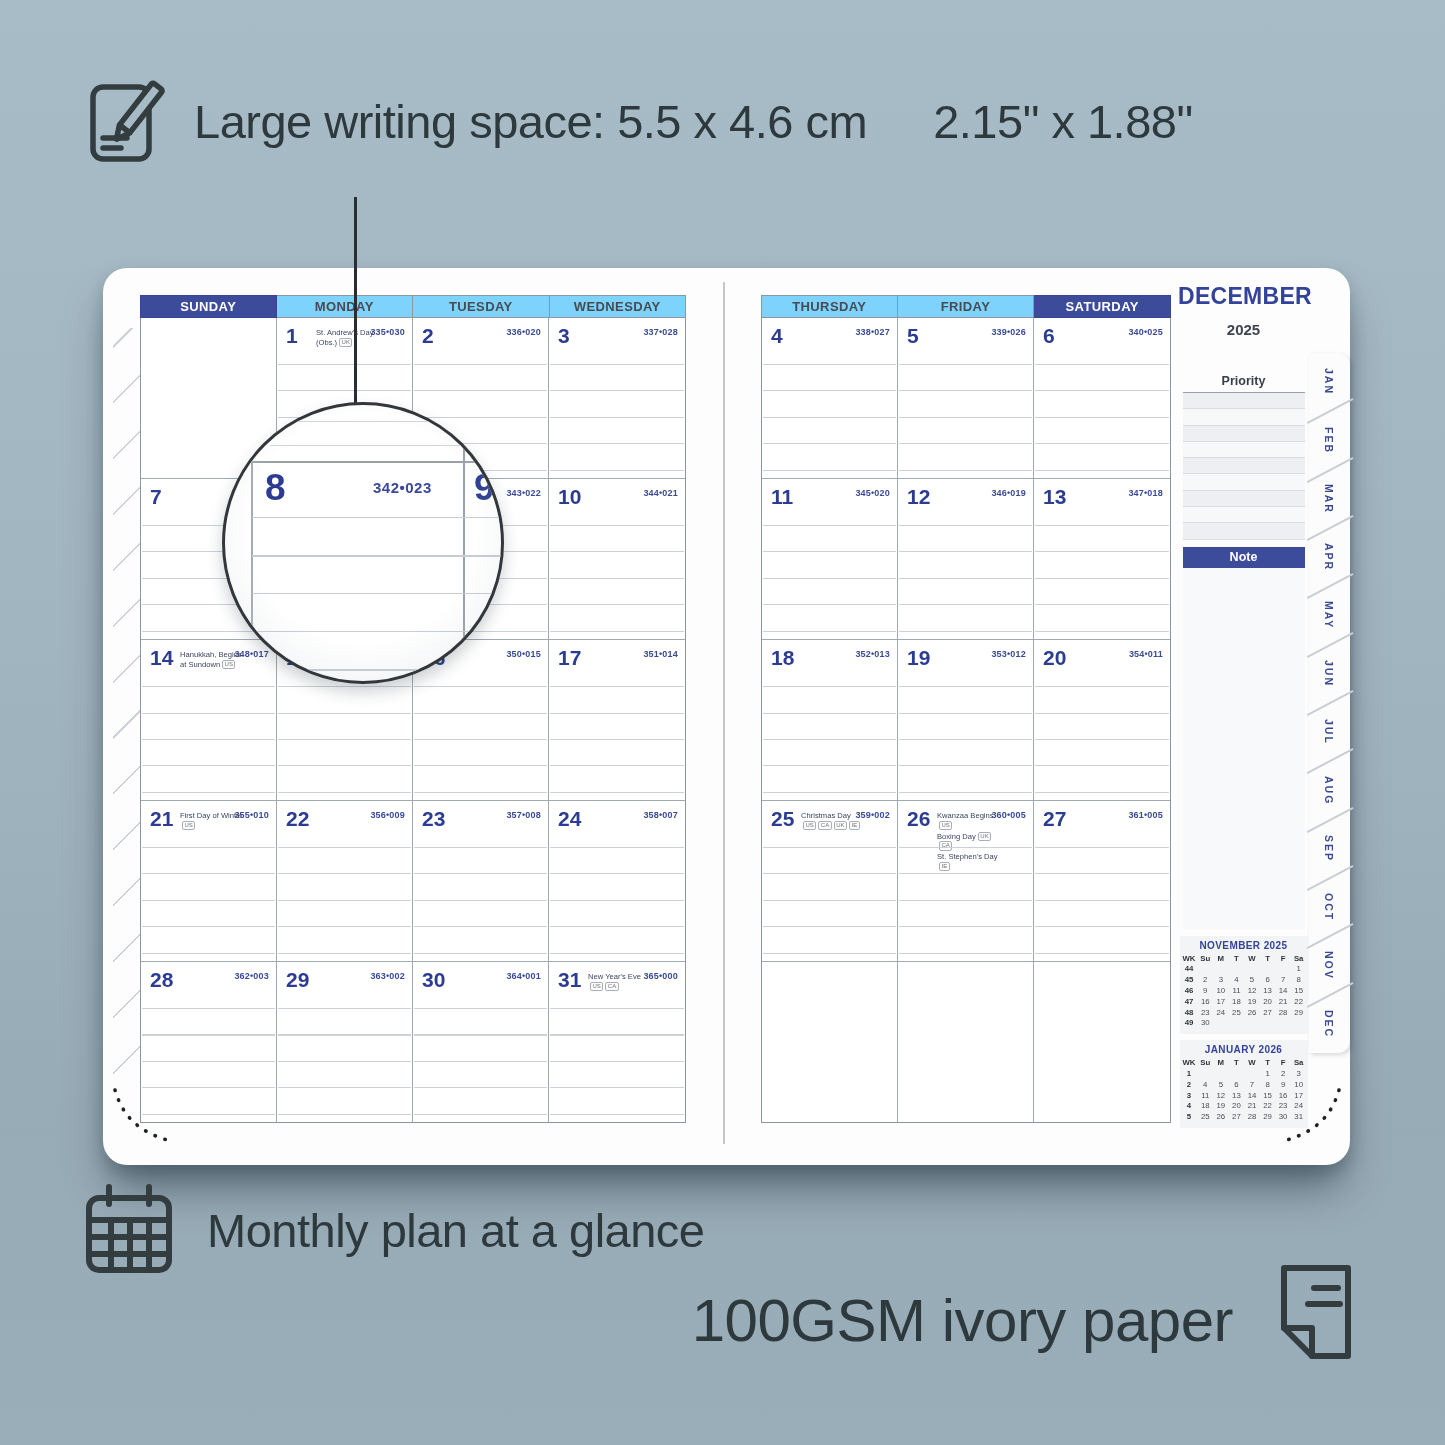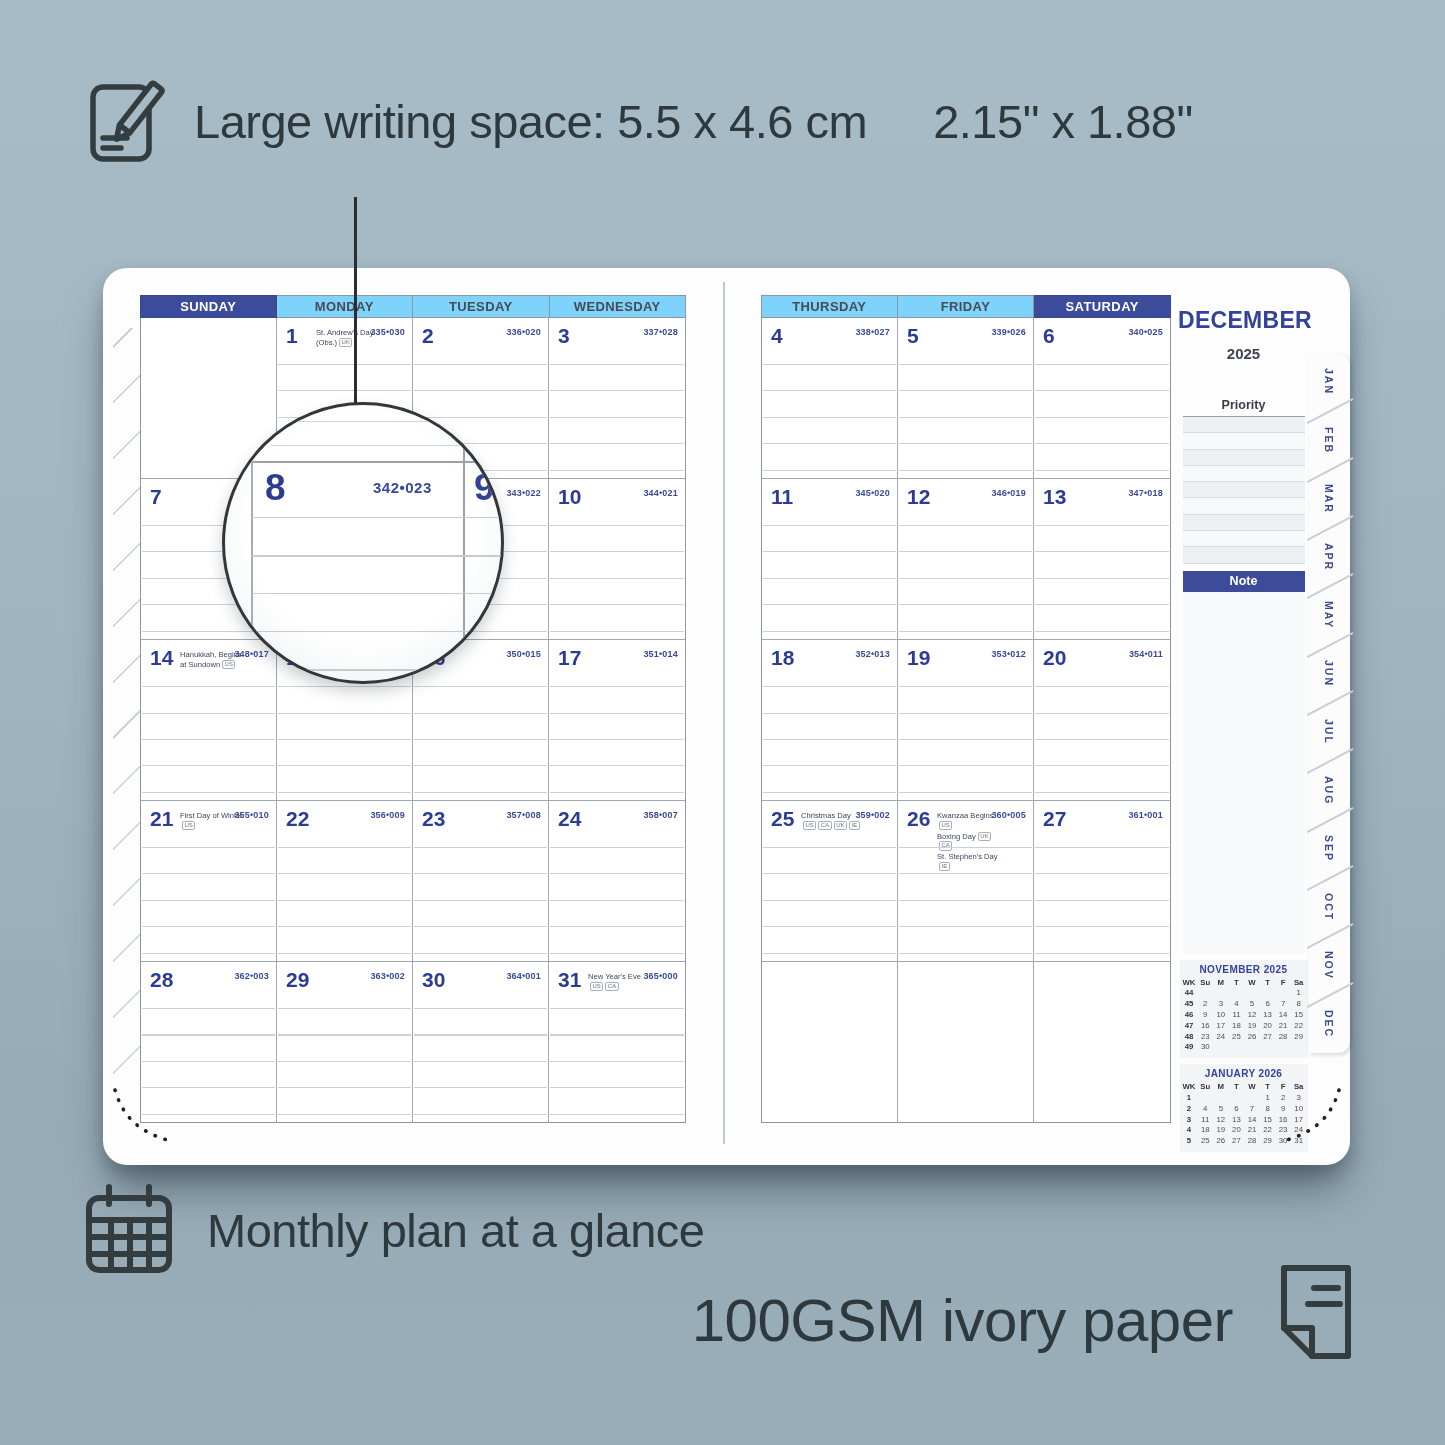--- a/index.html
+++ b/index.html
@@ -42,21 +42,21 @@
   .julian{position:absolute;right:7px;top:9px;font-size:9px;font-weight:bold;color:#3a4a99;letter-spacing:.2px;}
   .holiday{position:absolute;left:39px;top:10px;width:64px;font-size:7.6px;line-height:9.8px;color:#3c4560;}
   .h-line{margin-bottom:1px;}
   .badge{display:inline-block;border:1px solid #aaafb7;border-radius:2px;font-size:6px;line-height:7.5px;
     padding:0 1.5px;color:#6e747c;background:#fdfdfd;margin-left:2px;vertical-align:1px;}
   .rules{position:absolute;left:1px;right:1px;top:46px;bottom:1px;
     background:repeating-linear-gradient(to bottom,#ccd1d7 0 1px,rgba(0,0,0,0) 1px 26.5px);}
   .gutter-line{position:absolute;left:620px;top:14px;height:862px;width:1.5px;background:#c3c8ce;}
   
   .sidebar{position:absolute;left:1075px;top:14px;width:131px;height:870px;}
-  .sb-month{text-align:center;font-size:23px;font-weight:bold;color:#33439b;margin-top:25px;letter-spacing:.3px;}
+  .sb-month{text-align:center;font-size:23px;font-weight:bold;color:#33439b;margin-top:1px;letter-spacing:.3px;}
   .sb-year{text-align:center;font-size:15px;font-weight:bold;color:#3e4550;margin-top:11px;}
   .sb-priority-label{text-align:center;font-weight:bold;font-size:12.5px;color:#383e47;margin-top:36px;}
   .sb-priority{margin:4px auto 0;width:122px;border-top:1.5px solid #9aa0a8;}
   .p-row{height:15.3px;border-bottom:1px solid #d9dce1;}
   .p-row:nth-child(odd){background:#edeff2;}
   .p-row:nth-child(even){background:#f7f8fa;}
   .sb-note-bar{width:122px;margin:7px auto 0;height:21px;background:#3c4c9b;color:#fff;font-weight:bold;
     font-size:12.5px;display:flex;align-items:center;justify-content:center;}
   .sb-note-space{width:122px;margin:0 auto;height:362px;background:#f8f9fa;}
   .mini-cal{width:126px;margin:6px auto 0;background:#f3f4f6;padding:4px 1px 5px;}
@@ -293,21 +293,21 @@
           <span class="julian">360•005</span>
           <div class="holiday">
             <div class="h-line">Kwanzaa Begins<span class="badge">US</span></div>
             <div class="h-line">Boxing Day<span class="badge">UK</span><span class="badge">CA</span></div>
             <div class="h-line">St. Stephen's Day<span class="badge">IE</span></div>
           </div>
           <div class="rules"></div>
         </div>
         <div class="cell last-col">
           <span class="day-num">27</span>
-          <span class="julian">361•001</span>
+          <span class="julian">361•005</span>
           <div class="rules"></div>
         </div>
         <div class="cell last-row"></div>
         <div class="cell last-row"></div>
         <div class="cell last-row last-col"></div>
       </div>
   </div>
 
   <div class="sidebar">
     <div class="sb-month">DECEMBER</div>

